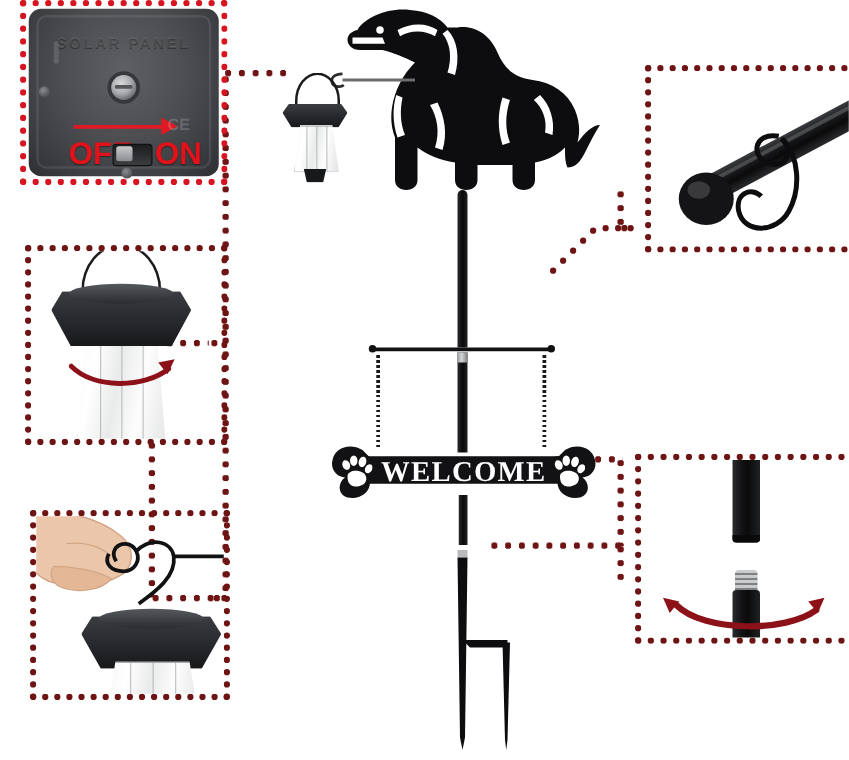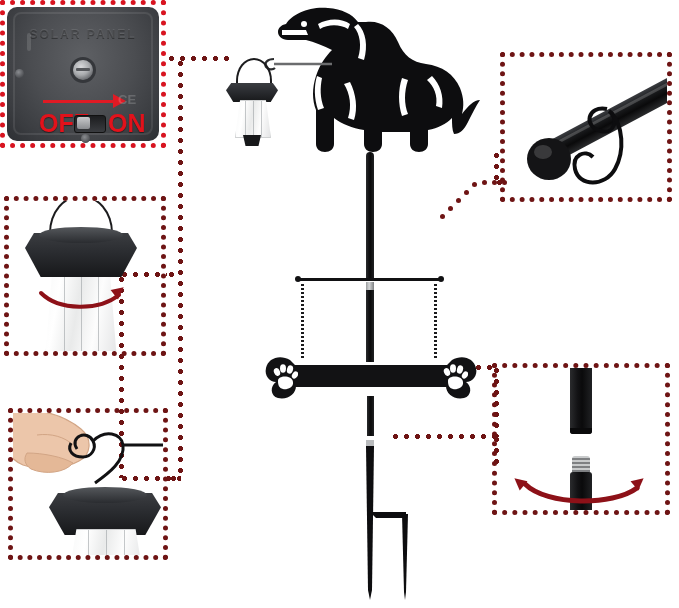--- a/index.html
+++ b/index.html
@@ -13,20 +13,21 @@
   #stage{position:absolute;left:0;top:0;width:679px;height:608px;}
 
   
   .callout{
     position:absolute;
     box-sizing:border-box;
     background:transparent;
     border-style:dotted;
     border-width:5px;
     border-radius:2px;
+    margin-left:16px;
   }
   .callout.dark{border-color:#6e1414;}
   .callout.bright{border-color:#d81420;}
 
   .callout-inner{position:absolute;left:0;top:0;right:0;bottom:0;overflow:hidden;}
 
   
   .conn-h{
     position:absolute;height:5px;
     background-image:radial-gradient(circle closest-side,#6e1414 98%,transparent 100%);
@@ -404,20 +405,21 @@
       <path fill="#121214" d="
         M30 8 C 20 2, 8 6, 6 16 C 4 24, 10 30, 16 30
         C 10 34, 10 44, 18 46 C 28 48, 36 42, 36 34
         L 186 34 C 186 42, 194 48, 204 46
         C 212 44, 212 34, 206 30
         C 212 30, 218 24, 216 16
         C 214 6, 202 2, 192 8
         L 186 14 L 36 14 Z"></path>
       <rect x="30" y="13" width="162" height="22" fill="#121214"></rect>
     </svg>
+    <div class="sign-text" style="top:13px;font-size:23px;">WELCOME</div>
     
     <div class="paw" style="left:12px;top:12px;width:26px;height:26px;">
       <svg width="26" height="26" viewBox="0 0 26 26">
         <ellipse cx="5" cy="8" rx="3" ry="4" fill="#ffffff" transform="rotate(-22 5 8)"></ellipse>
         <ellipse cx="11" cy="4.5" rx="3" ry="4.2" fill="#ffffff"></ellipse>
         <ellipse cx="18" cy="5.5" rx="3" ry="4.2" fill="#ffffff" transform="rotate(16 18 5.5)"></ellipse>
         <ellipse cx="23" cy="11" rx="2.8" ry="3.8" fill="#ffffff" transform="rotate(34 23 11)"></ellipse>
         <path d="M6 17 C 6 11, 20 11, 21 18 C 22 24, 14 26, 11 25 C 7 24, 6 21, 6 17 Z" fill="#ffffff"></path>
       </svg>
     </div>

